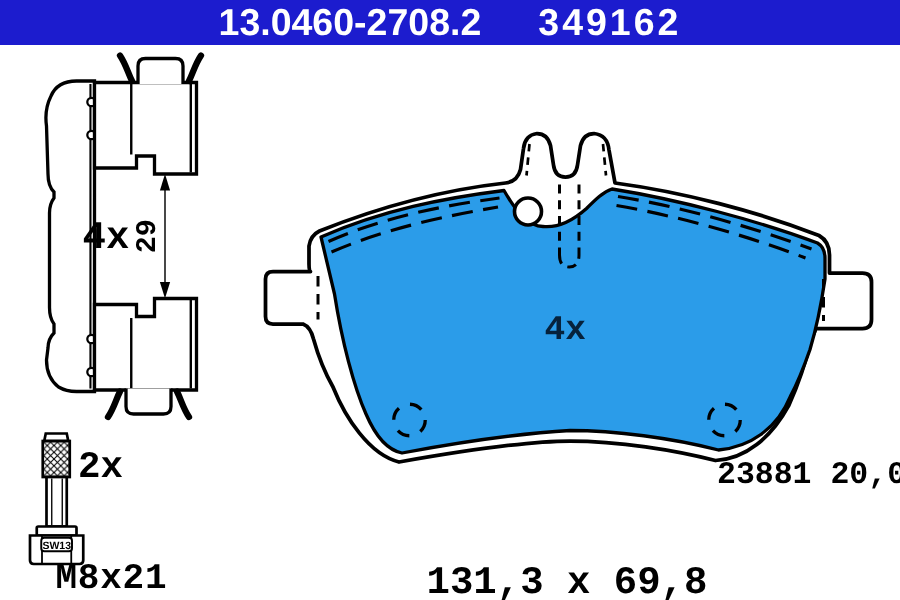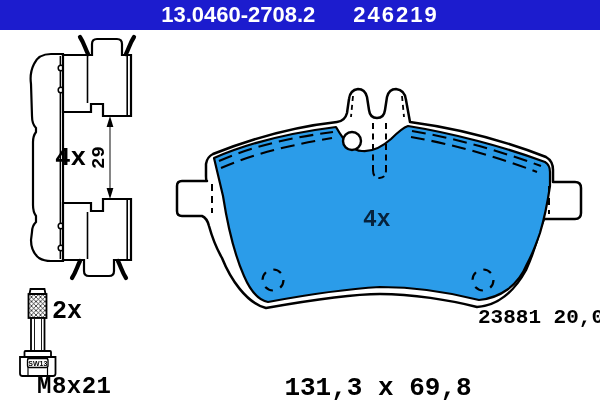--- a/index.html
+++ b/index.html
@@ -1,40 +1,40 @@
 <!DOCTYPE html>
 <html><head>
 <meta charset="utf-8">
 <style>
   html,body{margin:0;padding:0;background:#fff;}
   .stage{position:relative;width:600px;height:400px;background:#ffffff;overflow:hidden;
          font-family:"Liberation Sans",sans-serif;}
   .header-bar{position:absolute;left:0;top:0;width:600px;height:30px;background:#1c1cce;
               display:flex;align-items:center;justify-content:center;gap:38px;}
-  .header-bar span{color:#ffffff;font-weight:bold;font-size:22px;line-height:30px;white-space:nowrap;}
+  .header-bar span{color:#ffffff;font-weight:bold;font-size:25px;line-height:30px;white-space:nowrap;}
   .header-bar .ref{letter-spacing:2px;}
   svg.lineart{position:absolute;left:0;top:0;}
   .lbl{position:absolute;font-weight:bold;color:#000;white-space:nowrap;font-family:Liberation Mono, monospace;}
   #side-qty{left:55px;top:143px;font-size:26px;}
   #side-dim{left:83px;top:142px;width:32px;height:31px;line-height:31px;text-align:center;
             font-size:19px;transform:rotate(-90deg);}
   #bolt-qty{left:52px;top:297px;font-size:25px;}
   #bolt-size{left:4px;top:373px;font-size:24px;letter-spacing:.5px;margin-left:33px;}
   #pad-qty{left:363px;top:207px;font-size:23px;color:#06223c;}
   #pad-wva{left:478px;top:306px;width:120px;text-align:right;font-size:21px;}
   #pad-dims{left:278px;top:342px;width:200px;text-align:center;font-size:26px;margin-top:31px;}
 </style>
 </head>
 <body>
 
 <div class="stage">
 
   <div class="header-bar">
     <span>13.0460-2708.2</span>
-    <span class="ref">246219</span>
+    <span class="ref">349162</span>
   </div>
 
   <svg class="lineart" width="600" height="400" viewBox="0 0 600 400">
     <defs>
       <pattern id="hatch" width="4.5" height="4.5" patternUnits="userSpaceOnUse">
         <path d="M0 4.5 L4.5 0 M0 0 L4.5 4.5" stroke="#000" stroke-width="0.7" fill="none"></path>
       </pattern>
     </defs>
 
     <g stroke="#000" fill="none">

